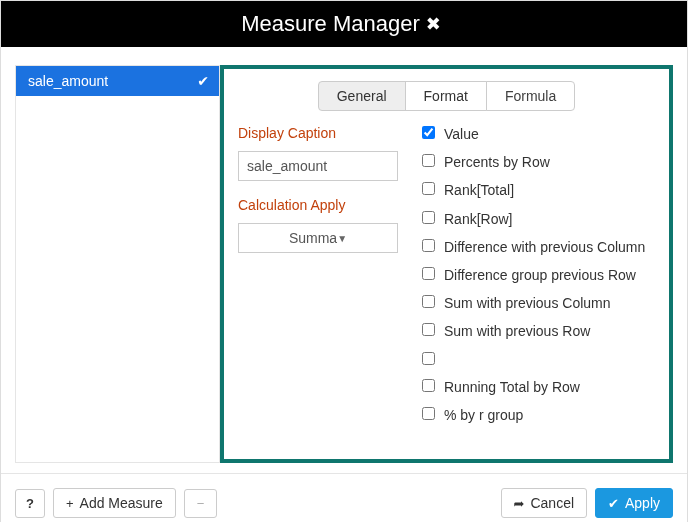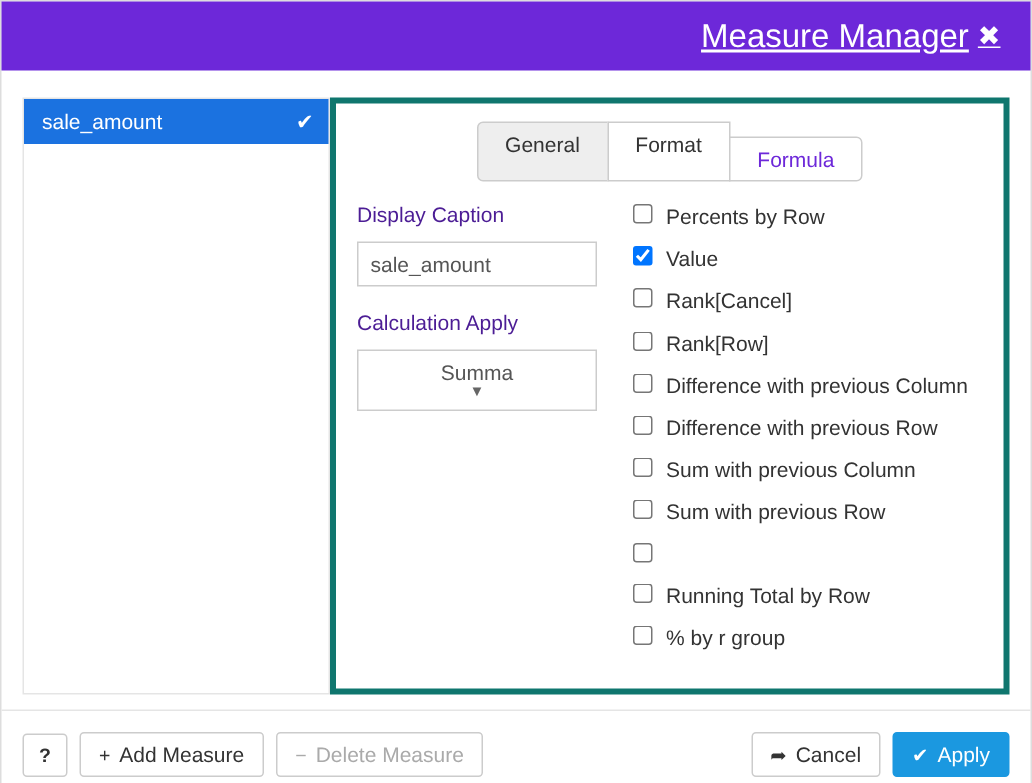--- a/index.html
+++ b/index.html
@@ -10,27 +10,26 @@
     font-family: "Helvetica Neue", Arial, sans-serif;
     font-size: 14px;
     color: #333;
     width: 688px;
   }
   .dialog {
     width: 688px;
     border: 1px solid #ddd;
   }
   .header {
-    background: #6d28d9;
+    background: #000000;
     color: #fff;
     padding: 10px 14px;
     display: flex;
     align-items: center;
-    justify-content: flex-end;
-    text-decoration: underline;
+    justify-content: center;
   }
   .header h1 {
     margin: 0;
     font-size: 22px;
     font-weight: 400;
   }
   .close-x {
     font-size: 18px;
     cursor: pointer;
     padding: 0 6px;
@@ -74,59 +73,58 @@
     border: 1px solid #ccc;
     padding: 6px 18px;
     background: #fff;
     color: #333;
     cursor: pointer;
     margin-left: -1px;
   }
   .tab:first-child { border-radius: 4px 0 0 4px; margin-left: 0; }
   .tab:last-child { border-radius: 0 4px 4px 0; }
   .tab.active { background: #eee; }
-  .tab.disabled { color: #6d28d9; cursor: default; margin-top: 10px; }
+  .tab.disabled { color: #404040; cursor: default; }
   .panel {
     display: flex;
     gap: 20px;
     padding: 0 10px 0 14px;
     height: 330px;
   }
   .col-left {
     width: 160px;
   }
   .col-right {
     flex: 1;
     overflow-y: scroll;
     padding-right: 6px;
   }
   .form-label {
     display: block;
     margin-bottom: 10px;
-    color: #4c1d95;
+    color: #c2410c;
   }
   .text-input {
     width: 100%;
     border: 1px solid #ccc;
     padding: 6px 8px;
     font-size: 14px;
     margin-bottom: 16px;
     color: #555;
   }
   .select-wrap {
     width: 100%;
     border: 1px solid #ccc;
     padding: 6px 8px;
     display: flex;
     align-items: center;
     justify-content: center;
     color: #555;
     cursor: pointer;
     background: #fff;
-    flex-direction: column;
   }
   .select-wrap .caret {
     font-size: 10px;
     color: #666;
   }
   .check-row {
     display: flex;
     align-items: flex-start;
     gap: 6px;
     margin-bottom: 10px;
@@ -210,42 +208,42 @@
           <input type="text" class="text-input" value="sale_amount" style="">
           <label class="form-label">Calculation Apply</label>
           <div class="select-wrap">
             <span>Summa</span>
             <span class="caret">▼</span>
           </div>
         </div>
 
         <div class="col-right">
           <div class="check-row">
-            <input type="checkbox" style="">
-            <label>Percents by Row</label>
-          </div>
-          <div class="check-row">
             <input type="checkbox" checked="" style="">
             <label>Value</label>
           </div>
           <div class="check-row">
             <input type="checkbox" style="">
-            <label>Rank[Cancel]</label>
+            <label>Percents by Row</label>
+          </div>
+          <div class="check-row">
+            <input type="checkbox" style="">
+            <label>Rank[Total]</label>
           </div>
           <div class="check-row">
             <input type="checkbox" style="">
             <label>Rank[Row]</label>
           </div>
           <div class="check-row">
             <input type="checkbox" style="">
             <label>Difference with previous Column</label>
           </div>
           <div class="check-row">
             <input type="checkbox" style="">
-            <label>Difference with previous Row</label>
+            <label>Difference group previous Row</label>
           </div>
           <div class="check-row">
             <input type="checkbox" style="">
             <label>Sum with previous Column</label>
           </div>
           <div class="check-row">
             <input type="checkbox" style="">
             <label>Sum with previous Row</label>
           </div>
           <div class="check-row">
@@ -269,21 +267,20 @@
     <div class="footer-left">
       <button class="btn icon-only">
         <span class="ic">?</span>
       </button>
       <button class="btn">
         <span class="ic">+</span>
         <span>Add Measure</span>
       </button>
       <button class="btn disabled">
         <span class="ic">−</span>
-        <span>Delete Measure</span>
       </button>
     </div>
     <div class="footer-right">
       <button class="btn">
         <span class="ic">➦</span>
         <span>Cancel</span>
       </button>
       <button class="btn primary">
         <span class="ic">✔</span>
         <span>Apply</span>

